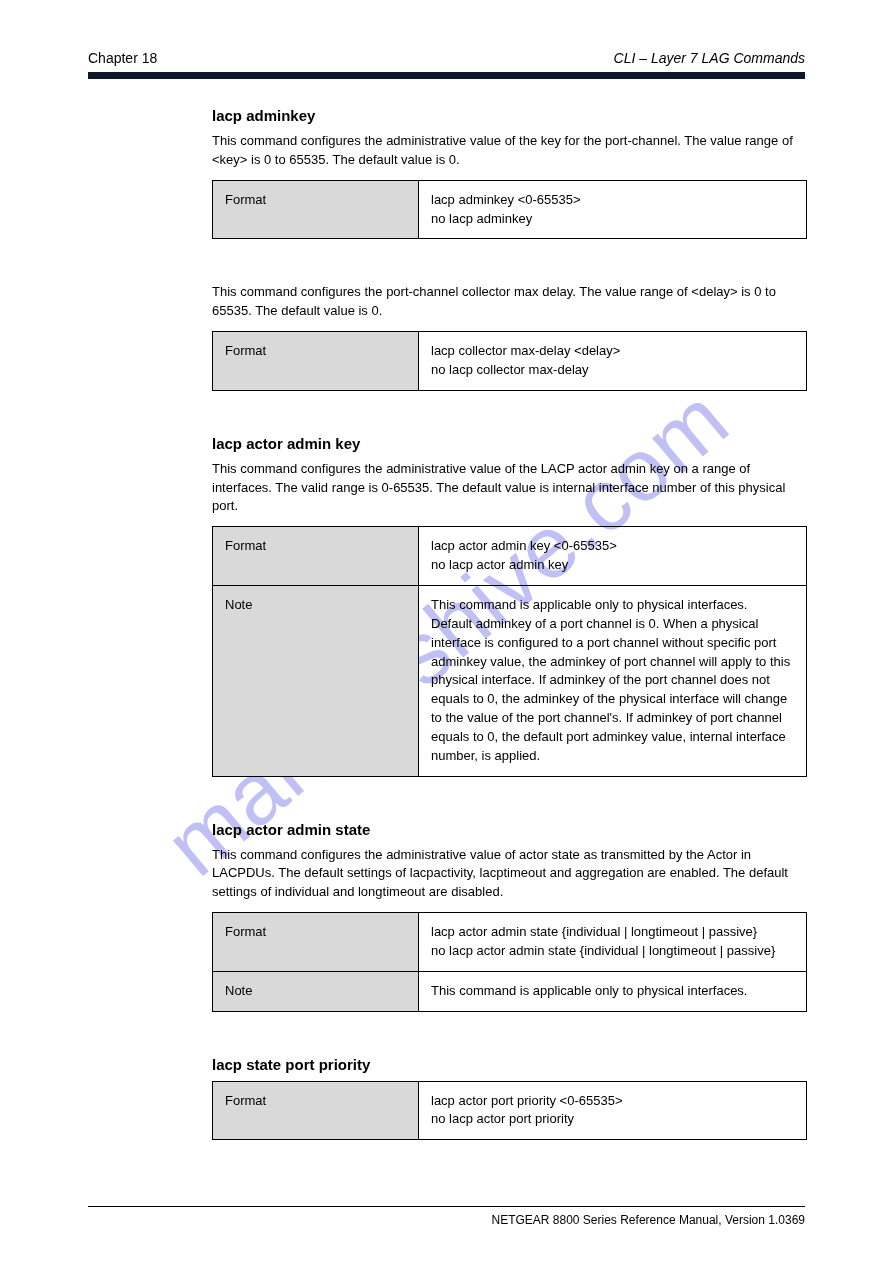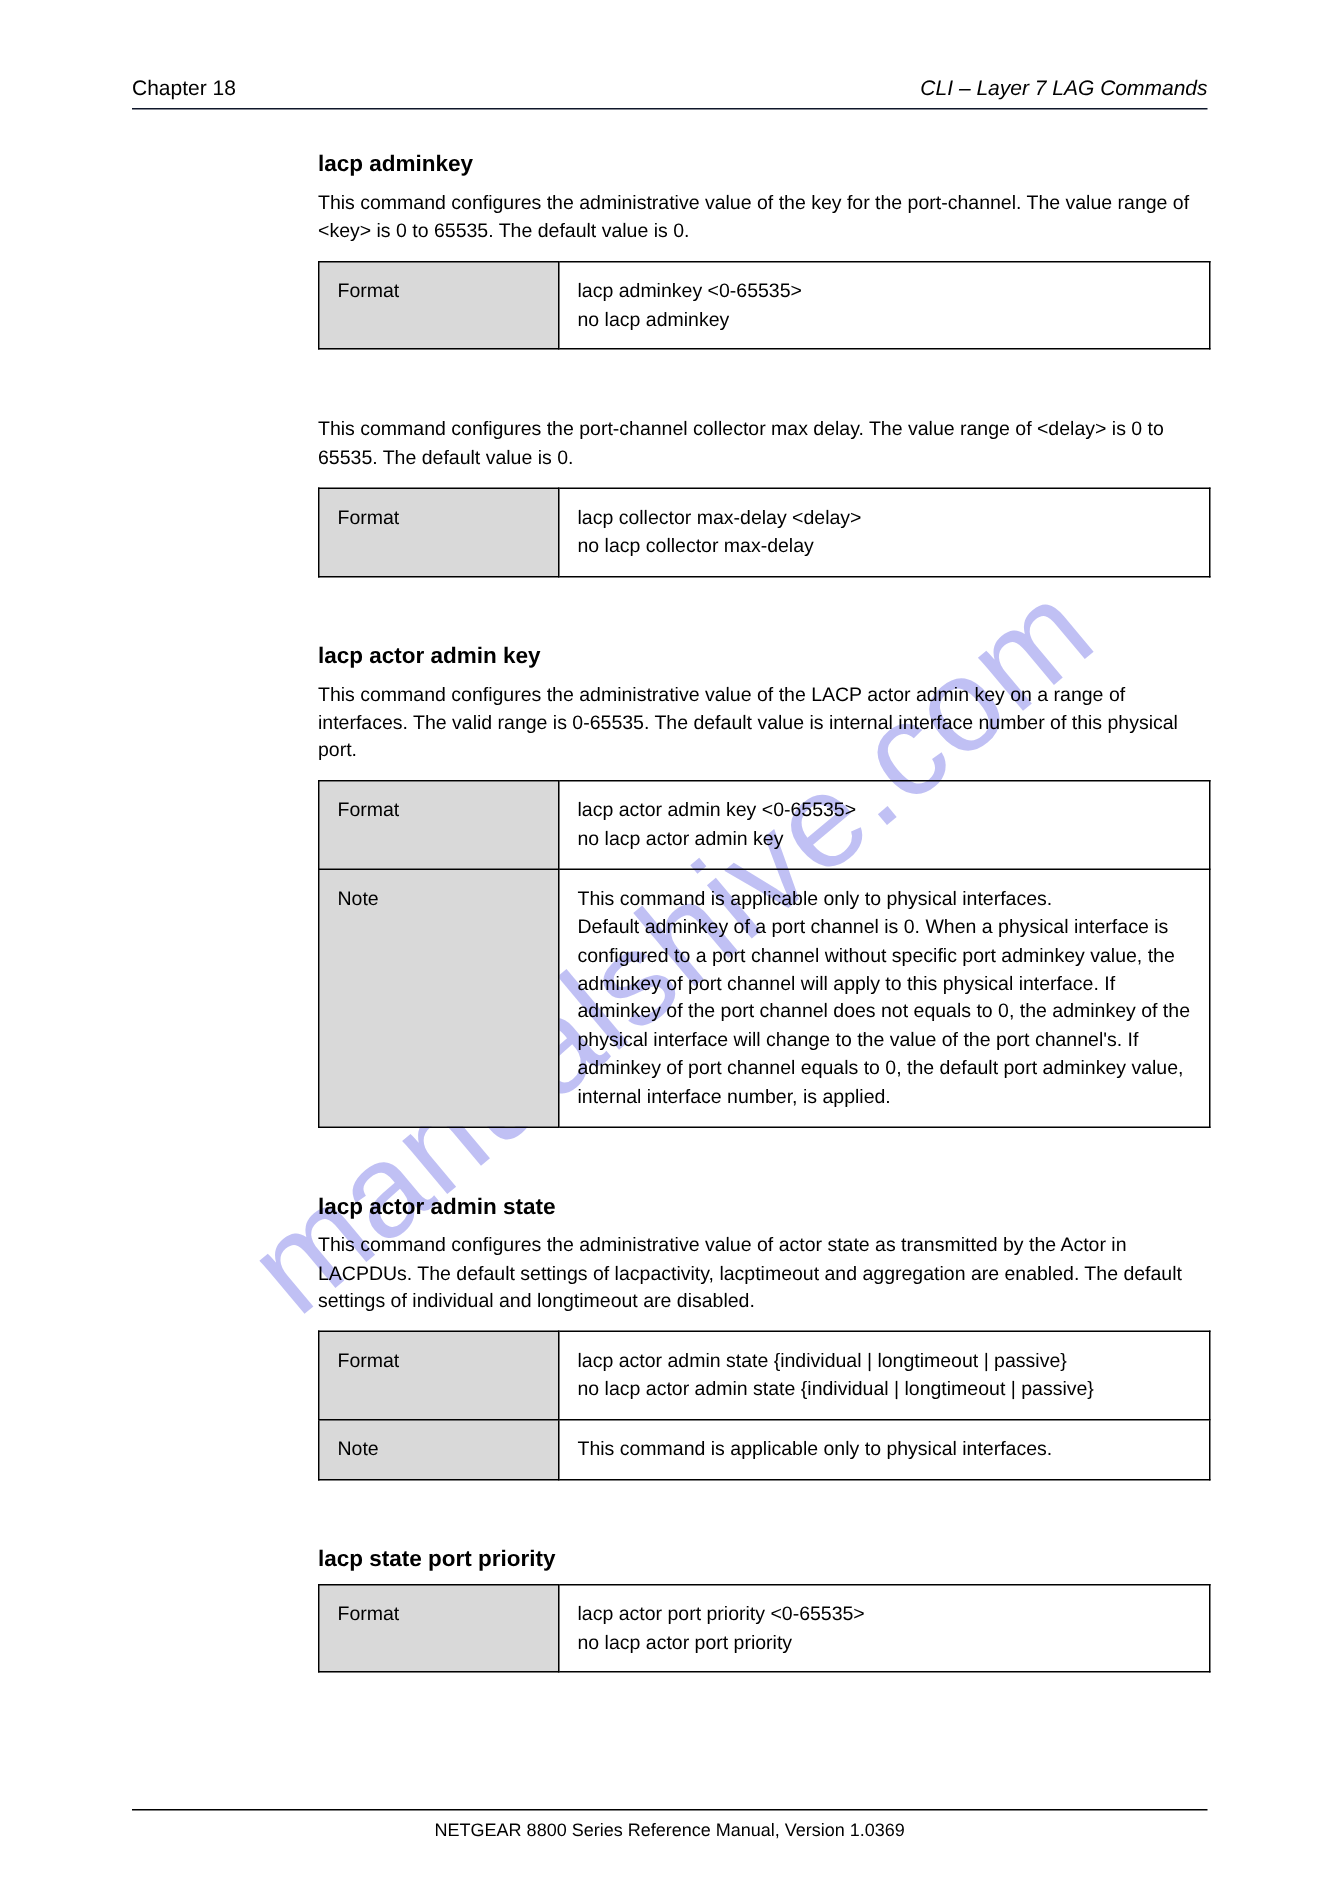--- a/index.html
+++ b/index.html
@@ -13,21 +13,21 @@
   }
   .page {
     padding: 50px 88px 30px 88px;
     position: relative;
     z-index: 2;
   }
   .header {
     display: flex;
     justify-content: space-between;
     align-items: baseline;
-    border-bottom: 1px solid #0f172a;
+    border-bottom: 7px solid #0f172a;
     padding-bottom: 6px;
     margin-bottom: 28px;
     font-size: 14px;
   }
   .header-right { font-size: 14px; font-style: italic; }
   .section {
     margin-bottom: 44px;
   }
   .section-title {
     font-size: 15px;
@@ -48,33 +48,33 @@
     font-size: 13px;
   }
   table.tbl td {
     border: 1px solid #000;
     padding: 10px 12px;
     vertical-align: top;
     line-height: 1.45;
   }
   table.tbl td.label {
     background: #d9d9d9;
-    width: 160px;
+    width: 206px;
     font-weight: normal;
   }
   .footer {
     position: absolute;
     bottom: 36px;
     left: 88px;
     right: 88px;
     border-top: 1px solid #000;
     padding-top: 6px;
     font-size: 12px;
     display: flex;
-    justify-content: center;
+    justify-content: flex-end;
   }
   .watermark {
     position: absolute;
     top: 50%;
     left: 50%;
     transform: translate(-50%, -50%) rotate(-40deg);
     font-size: 88px;
     color: rgba(115, 115, 230, 0.45);
     font-family: Arial, Helvetica, sans-serif;
     pointer-events: none;

